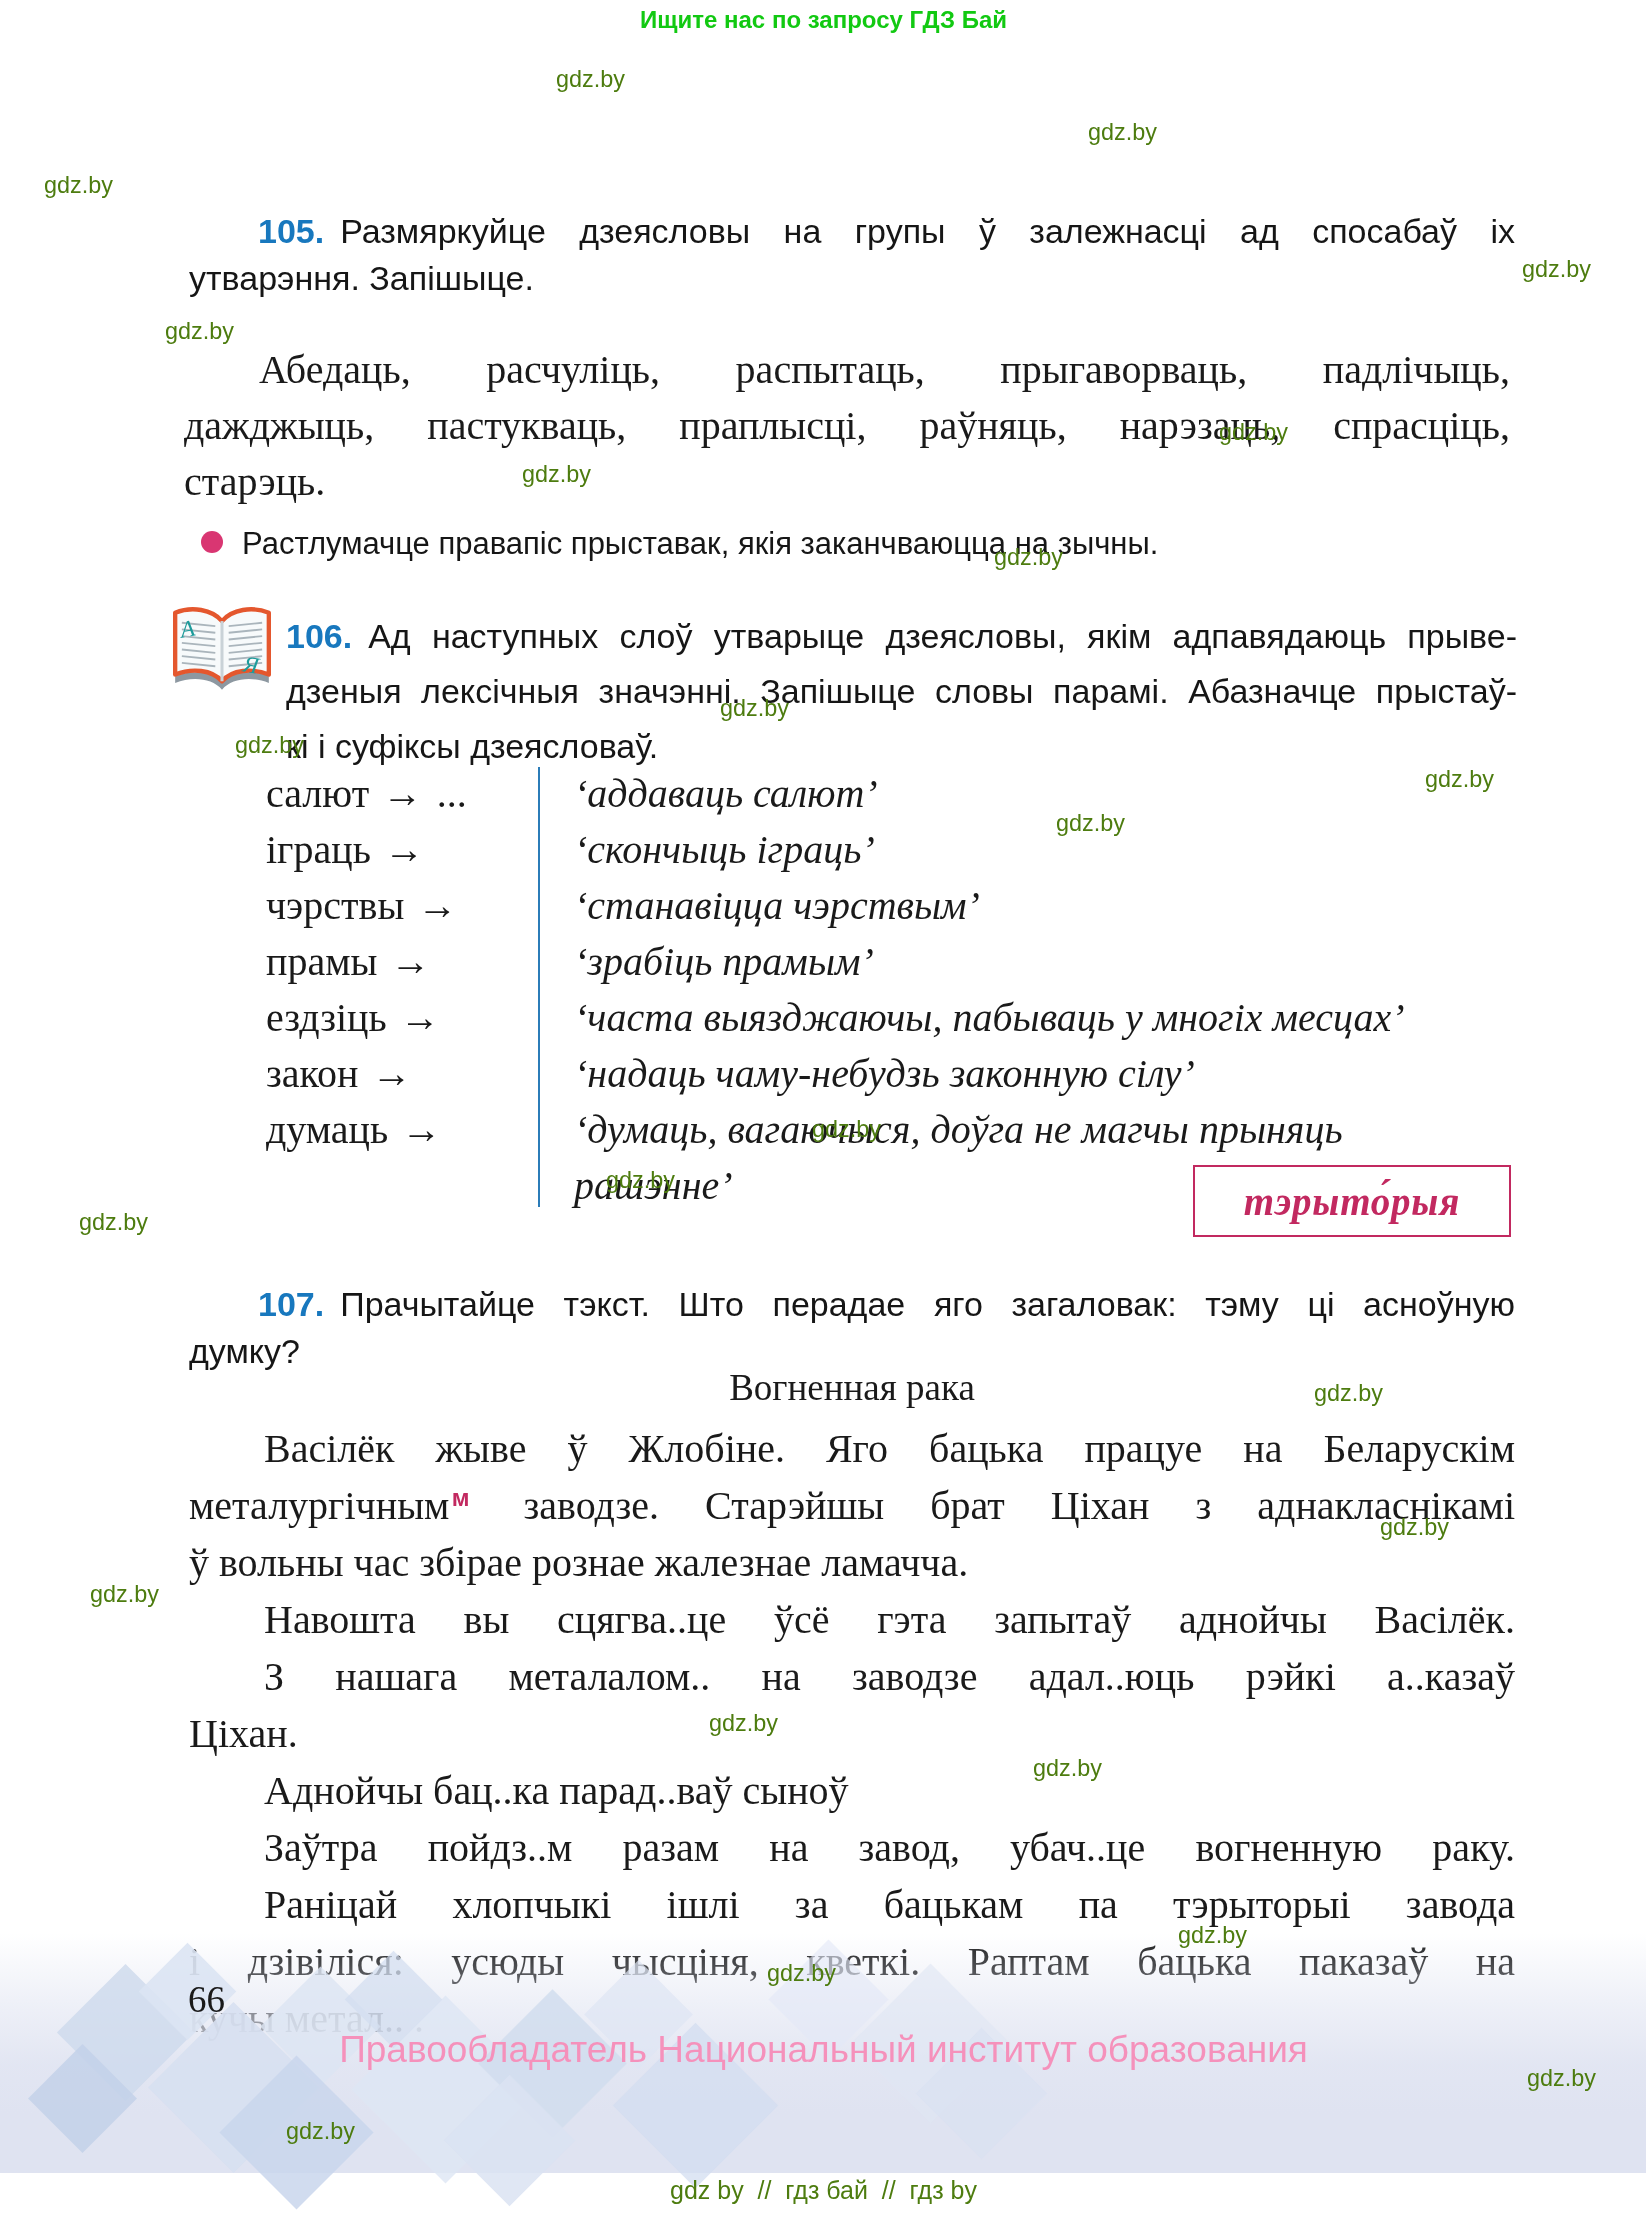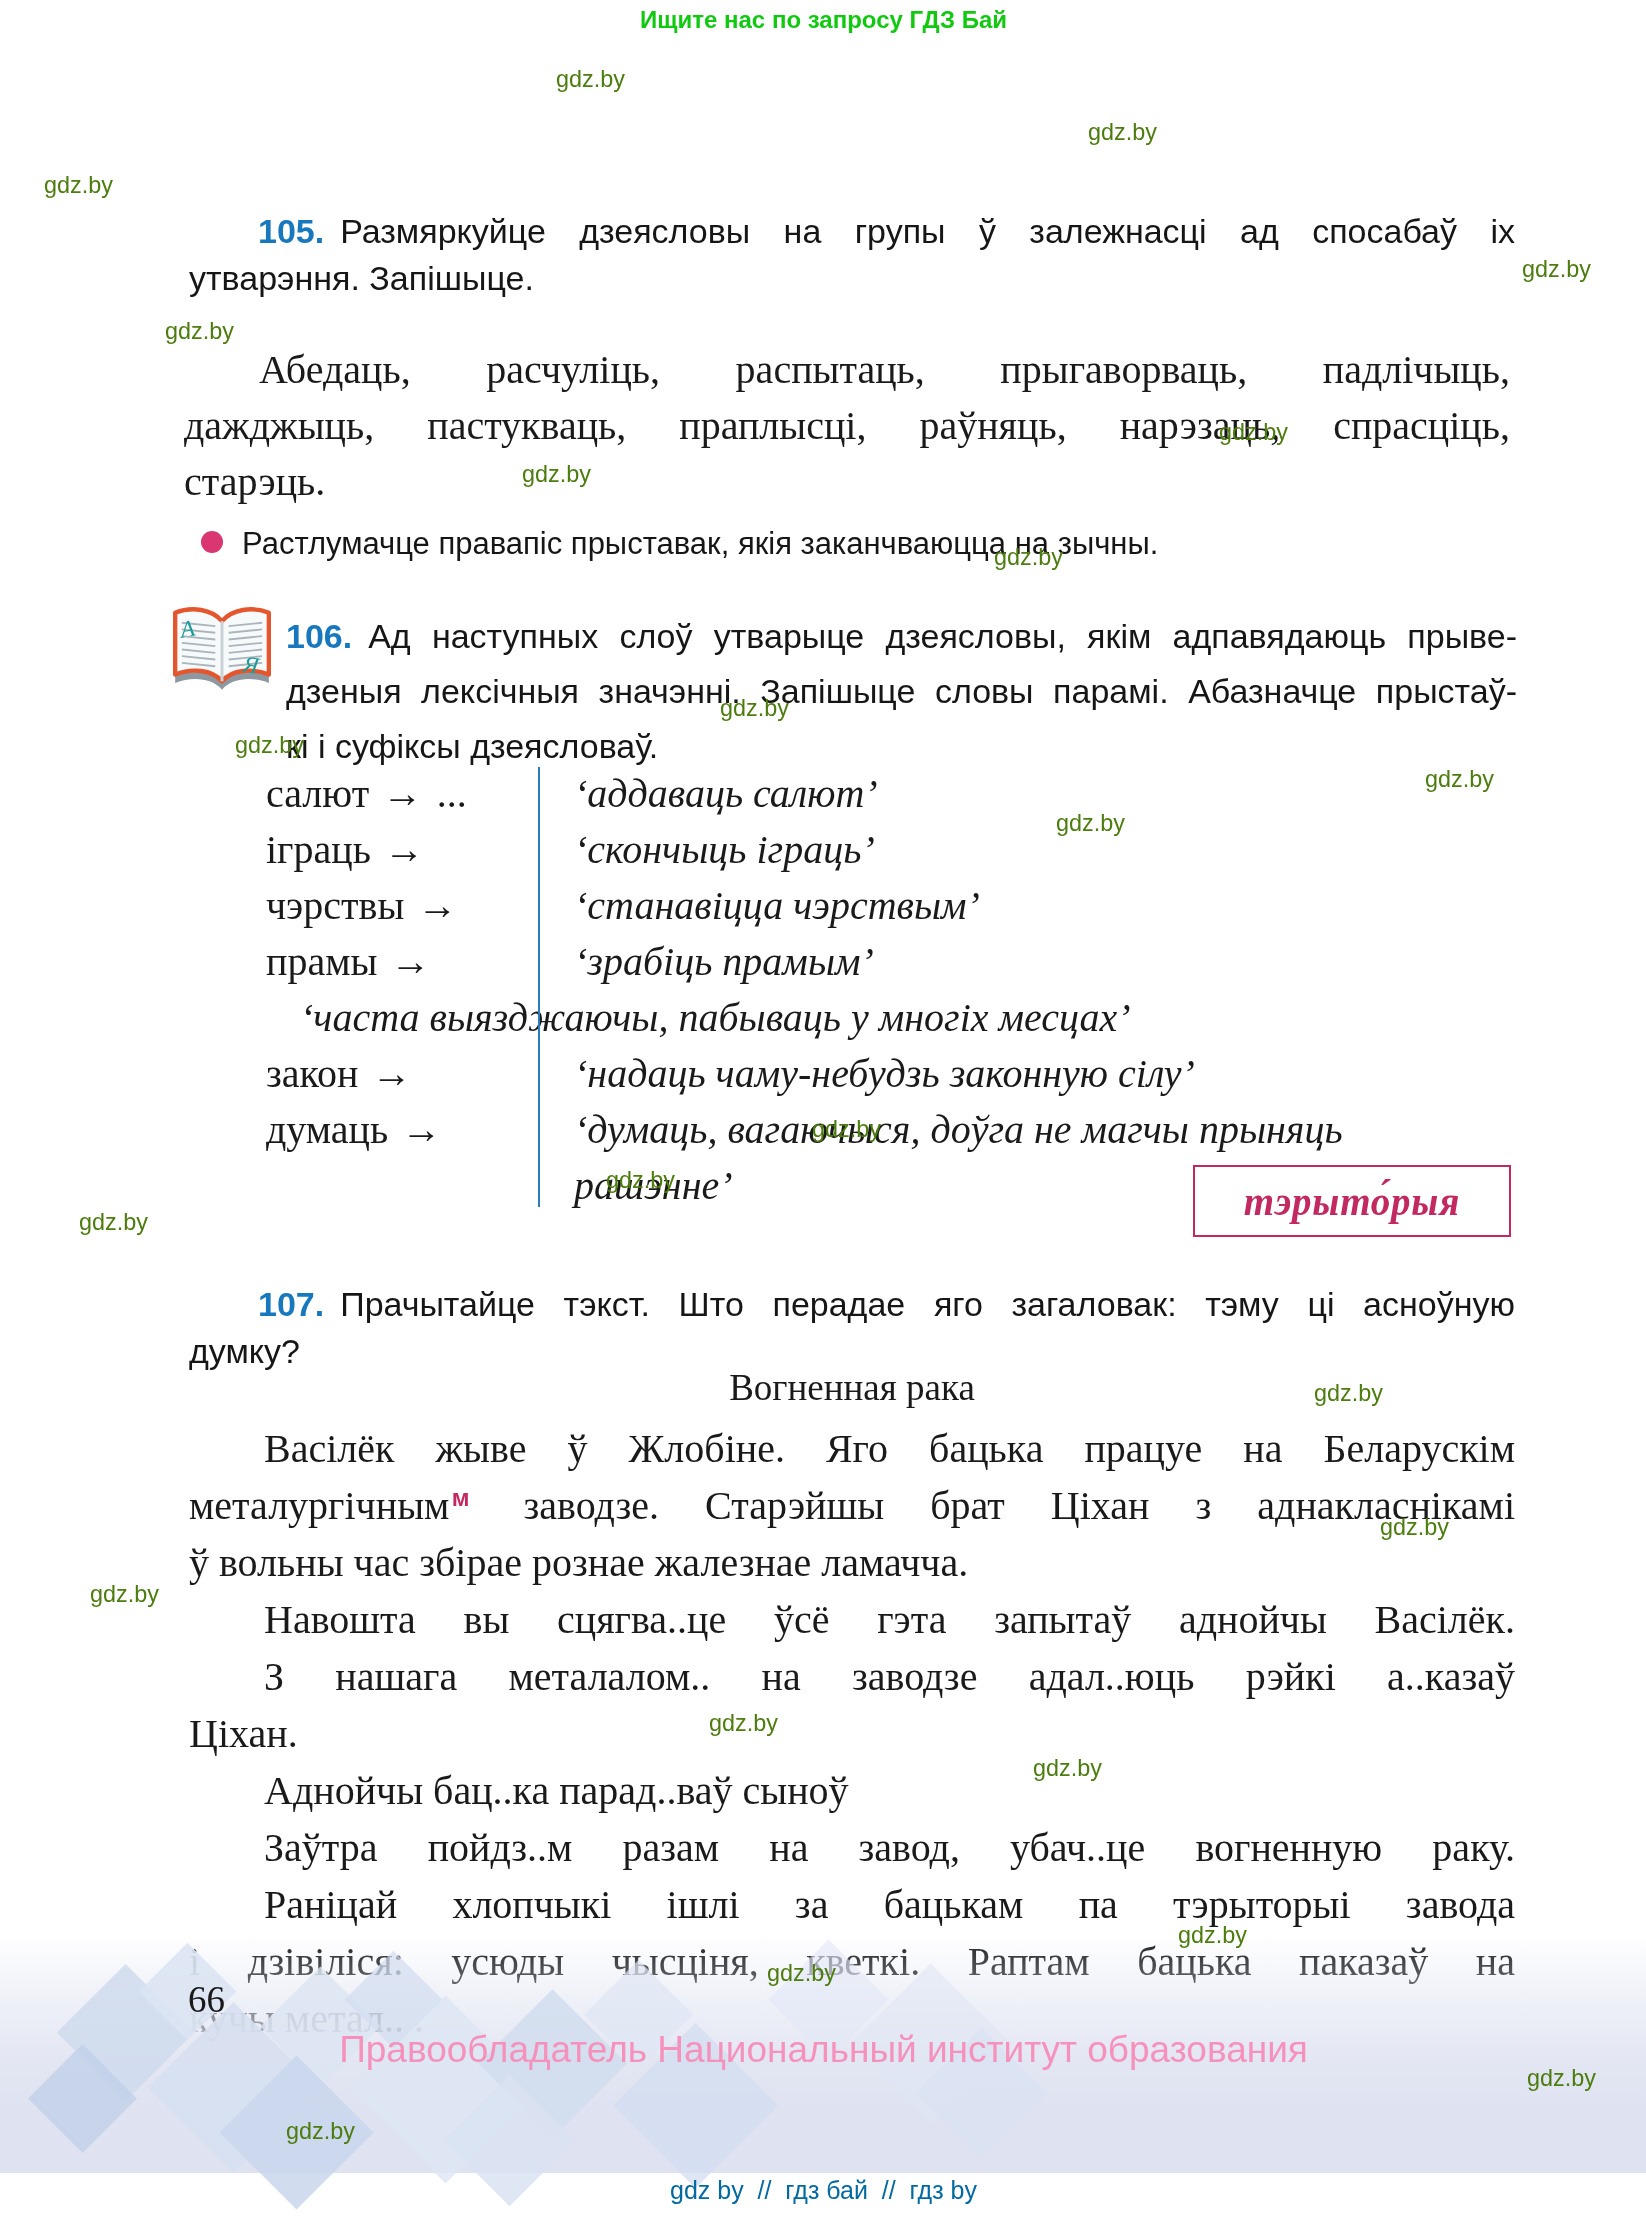--- a/index.html
+++ b/index.html
@@ -46,21 +46,21 @@
 
   #pagenum{left:188px;top:1979px;font-size:37px;line-height:42px;z-index:3;}
 
   #footer-band{left:0;top:1933px;width:1647px;height:240px;z-index:0;
     background:linear-gradient(180deg, rgba(223,227,241,0) 0%, rgba(223,227,241,0.5) 28%,
       rgba(223,227,241,0.9) 55%, #dfe3f1 75%, #dfe3f1 100%);}
   .diamond{position:absolute;transform:rotate(45deg);z-index:1;}
   #copyright{left:0;top:2028px;width:1647px;text-align:center;font-size:37px;line-height:44px;
     color:#f591bb;z-index:3;}
   #links{left:0;top:2174px;width:1647px;text-align:center;font-size:25px;line-height:32px;
-    color:#0369a1;z-index:3;white-space:pre;}
+    color:#4d7c0f;z-index:3;white-space:pre;}
 </style>
 </head>
 <body>
 
 <div id="promo" class="abs sans">Ищите нас по запросу ГДЗ Бай</div>
 
 <div id="ex105" class="abs sans">
   <div class="jfull ind85"><span class="num">105.</span><span>Размяркуйце дзеясловы на групы ў залежнасці ад спосабаў іх</span></div>
   <div>утварэння. Запішыце.</div>
 </div>
@@ -123,20 +123,21 @@
         <div>‘станавіцца чэрствым’</div>
       </div>
     </div>
     <div class="prow">
       <div class="pleft"><span>прамы</span><span class="arr">→</span></div>
       <div class="pright">
         <div>‘зрабіць прамым’</div>
       </div>
     </div>
     <div class="prow">
+      <div class="pleft"><span>ездзіць</span><span class="arr">→</span></div>
       <div class="pright">
         <div>‘часта выязджаючы, пабываць у многіх месцах’</div>
       </div>
     </div>
     <div class="prow">
       <div class="pleft"><span>закон</span><span class="arr">→</span></div>
       <div class="pright">
         <div>‘надаць чаму-небудзь законную сілу’</div>
       </div>
     </div>

